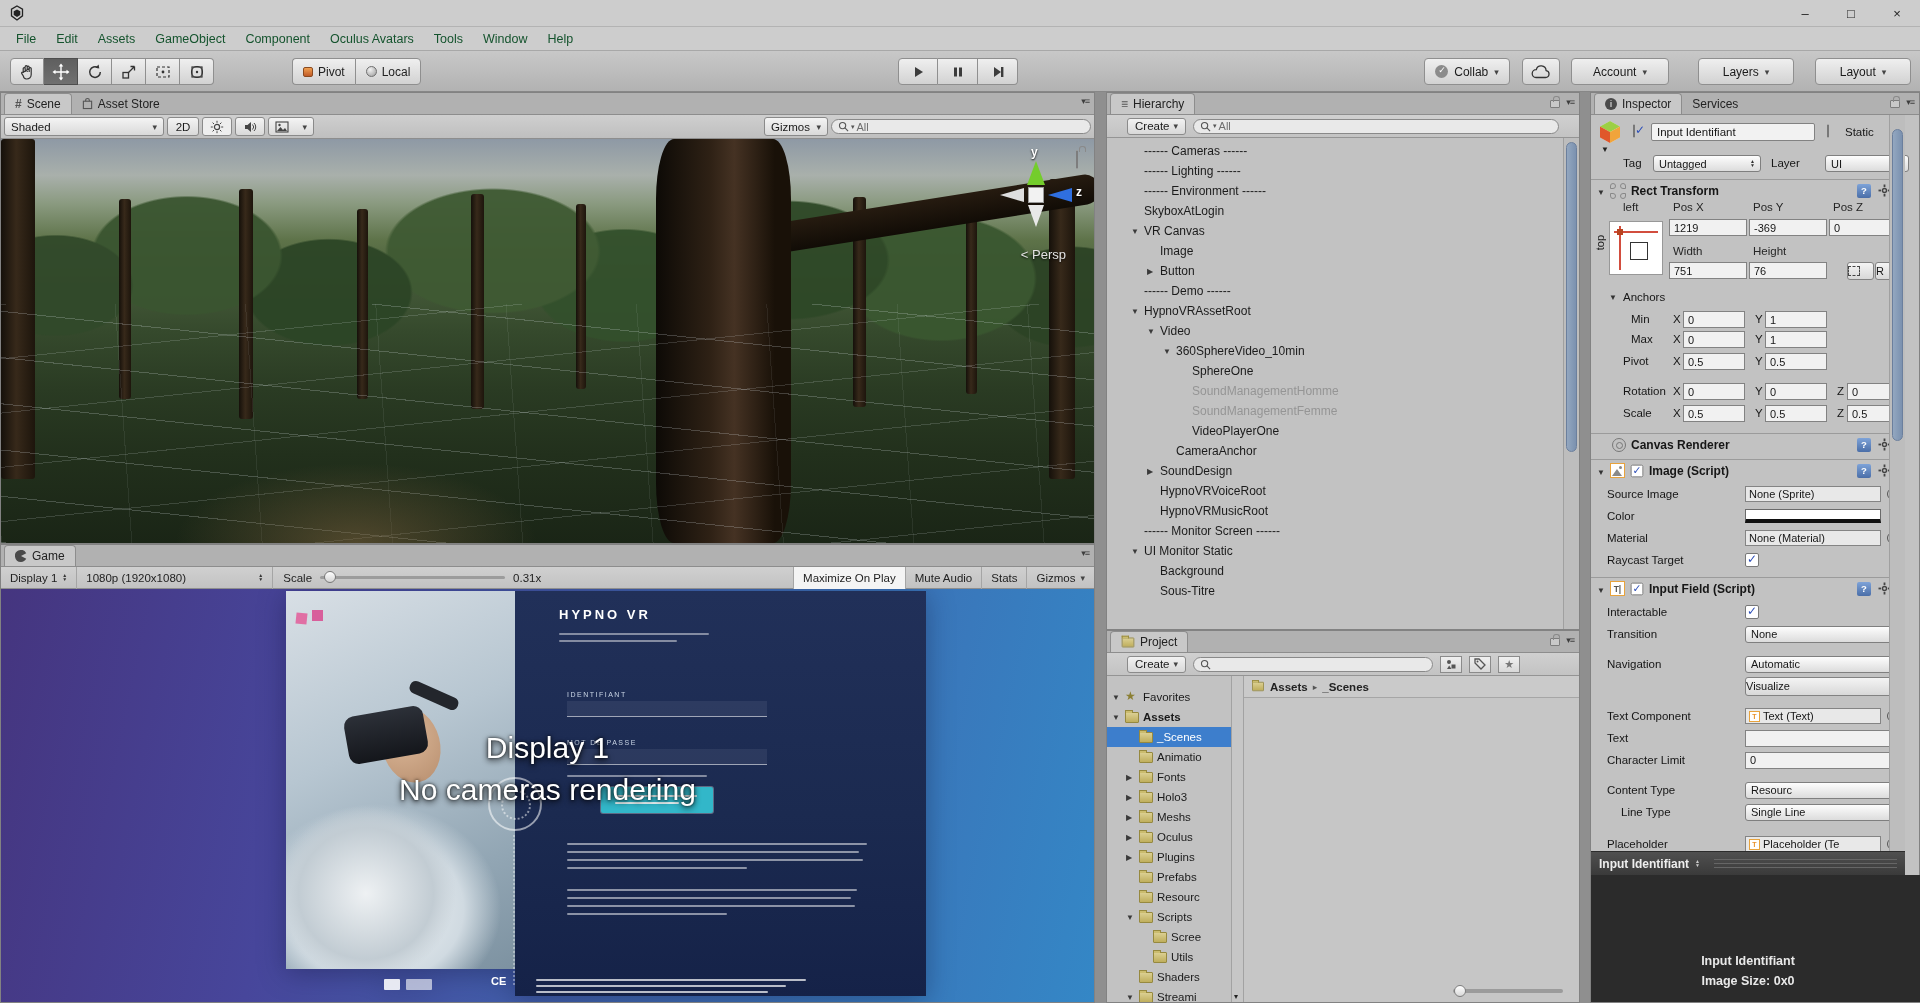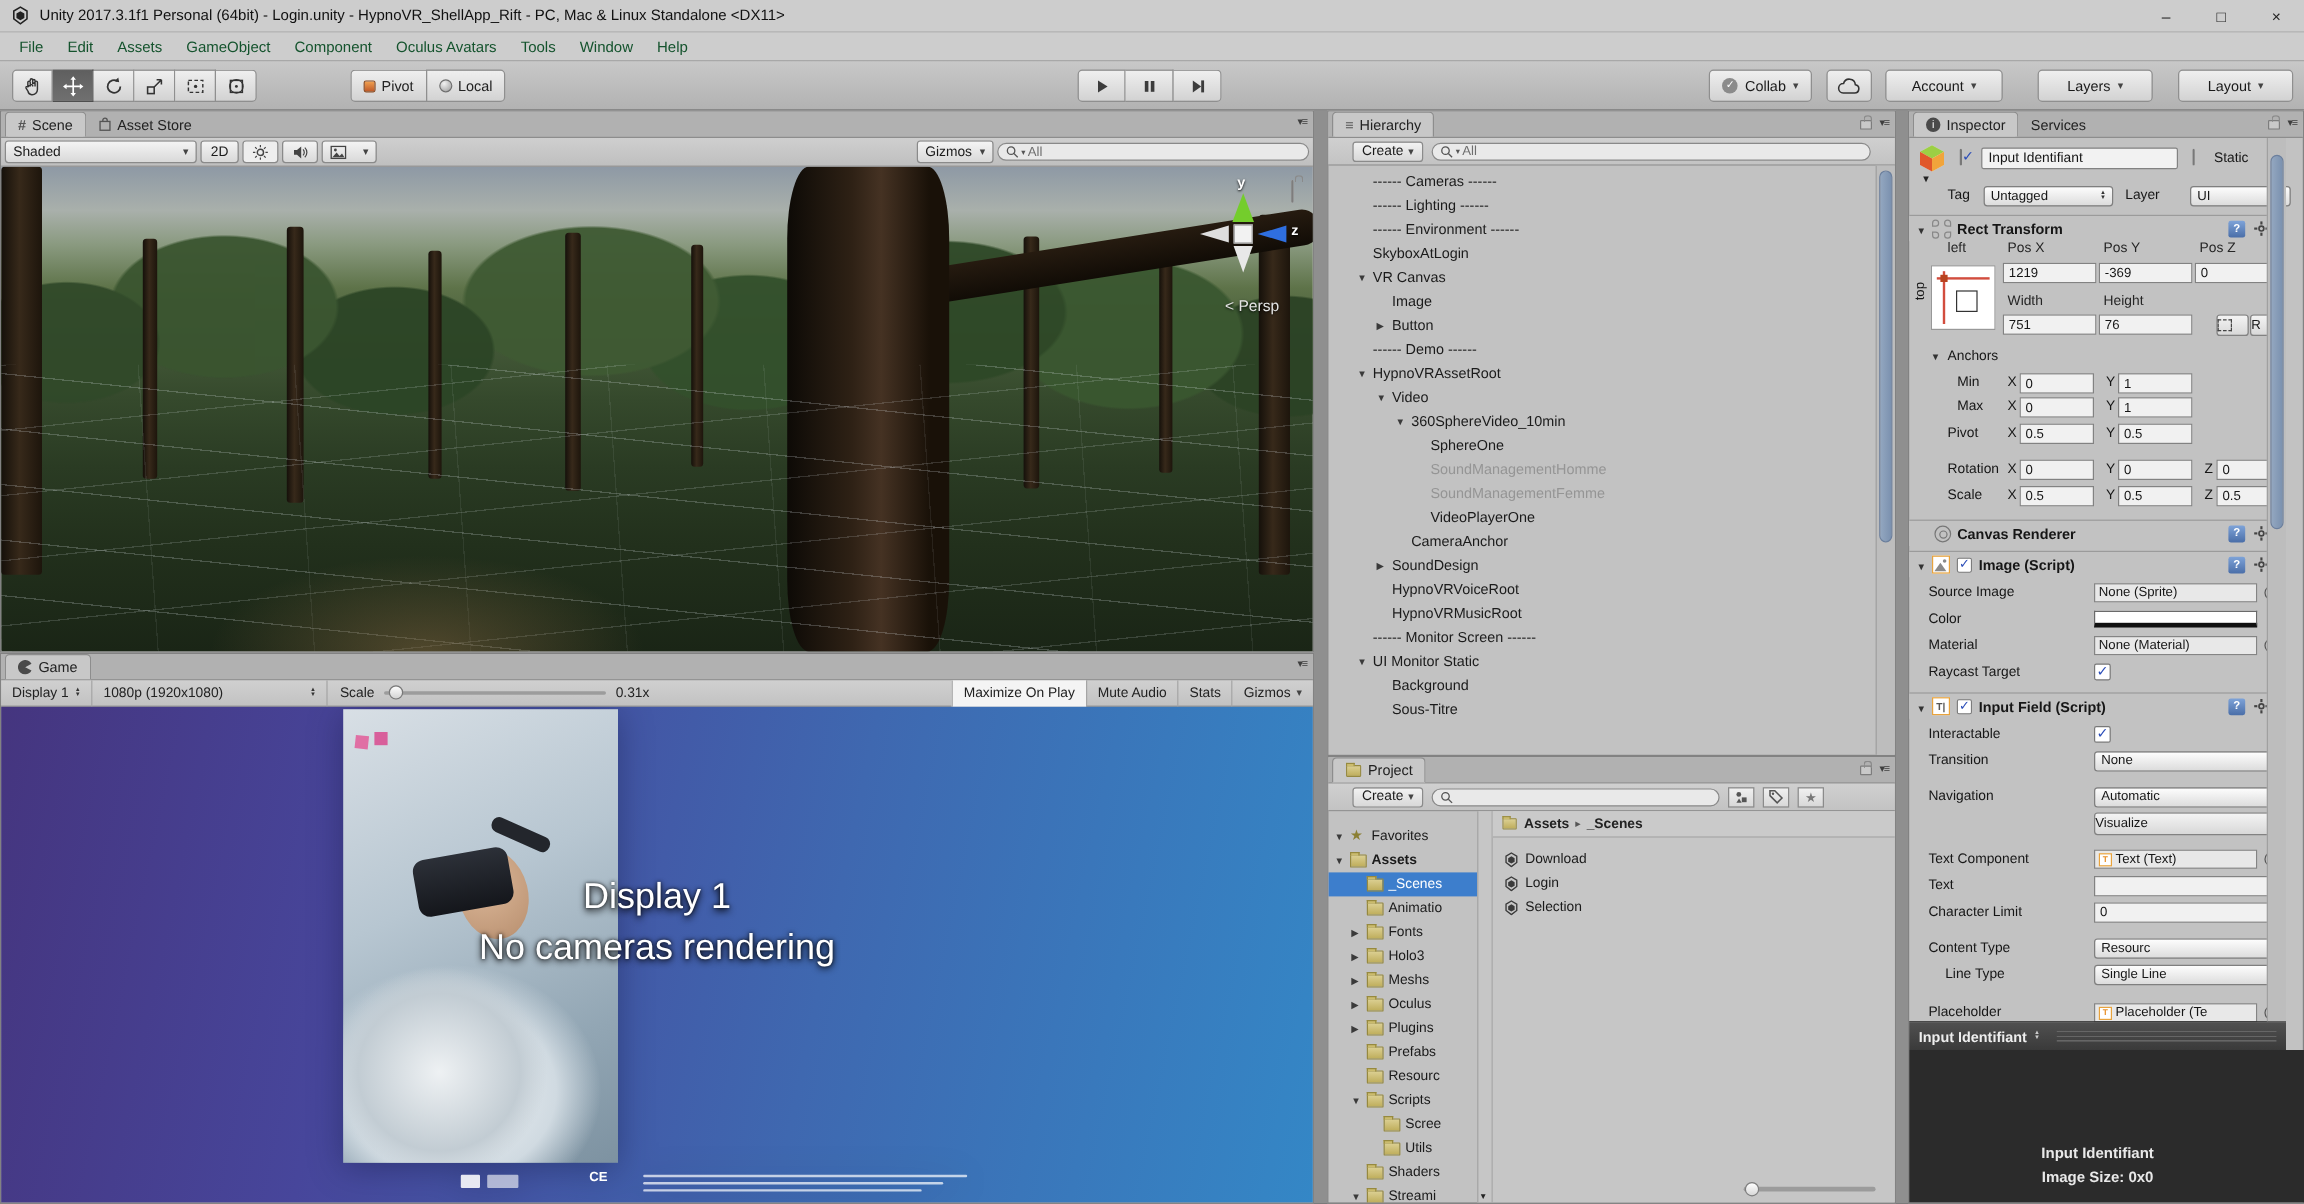--- a/index.html
+++ b/index.html
@@ -185,21 +185,20 @@
 
 <div class="app">
 
   <div class="titlebar">
     <span class="ulogo">
       <svg width="16" height="16" viewBox="0 0 16 16">
           <path d="M8 1l5.5 3.2v6.6L8 14.9 2.5 10.8V4.2z" fill="none" stroke="#222" stroke-width="1.3"></path>
           <path d="M8 4.4l3.3 1.9v3.7L8 11.9 4.7 10V6.3z" fill="#222"></path>
         </svg>
     </span>
-    <span>Unity 2017.3.1f1 Personal (64bit) - Login.unity - HypnoVR_ShellApp_Rift - PC, Mac &amp; Linux Standalone &lt;DX11&gt;</span>
     <div class="win-controls">
       <span class="win-btn">–</span>
       <span class="win-btn">□</span>
       <span class="win-btn">×</span>
     </div>
   </div>
 
   <div class="menubar">
 
       <span class="menu-item">File</span>
@@ -443,20 +442,44 @@
       <div class="card">
         <div class="photo">
           <i class="note" style="left:10px;top:22px;background:#e06fa4;transform:rotate(6deg)"></i>
           <i class="note" style="left:26px;top:19px;background:#d85f9b"></i>
           <i class="blanket"></i>
           <i class="shoulder"></i>
           <i class="pface"></i>
           <i class="headset"></i>
           <i class="strap"></i>
         </div>
+        <div class="lpanel">
+          <div class="brand">HYPNO VR</div>
+          <i class="sk" style="left:44px;top:42px;width:150px;background:rgba(255,255,255,.45)"></i>
+          <i class="sk" style="left:44px;top:49px;width:118px;background:rgba(255,255,255,.45)"></i>
+          <div class="flabel" style="left:52px;top:100px">IDENTIFIANT</div>
+          <i class="fbox" style="left:52px;top:110px;width:200px"></i>
+          <div class="flabel" style="left:52px;top:148px">MOT DE PASSE</div>
+          <i class="fbox" style="left:52px;top:158px;width:200px"></i>
+          <i class="sk" style="left:52px;top:184px;width:140px;height:2px;background:rgba(255,255,255,.45)"></i>
+          <div class="cyanbtn">
+              <i style="top:8px;width:82px"></i>
+              <i style="top:15px;width:64px"></i>
+            </div>
+          <i class="sk" style="left:52px;top:252px;width:300px"></i>
+          <i class="sk" style="left:52px;top:260px;width:292px"></i>
+          <i class="sk" style="left:52px;top:268px;width:296px"></i>
+          <i class="sk" style="left:52px;top:276px;width:180px"></i>
+          <i class="sk" style="left:52px;top:298px;width:290px"></i>
+          <i class="sk" style="left:52px;top:306px;width:284px"></i>
+          <i class="sk" style="left:52px;top:314px;width:288px"></i>
+          <i class="sk" style="left:52px;top:322px;width:160px"></i>
+          <i class="wm"></i>
+          <i class="wline"></i>
+        </div>
         <i class="clogo" style="left:98px;top:388px;width:16px;height:11px"></i>
         <i class="clogo" style="left:120px;top:388px;width:26px;height:11px;background:rgba(255,255,255,.6)"></i>
         <span class="ce">CE</span>
         <i class="sk" style="left:250px;top:388px;width:270px;background:rgba(255,255,255,.7)"></i>
         <i class="sk" style="left:250px;top:394px;width:250px;background:rgba(255,255,255,.7)"></i>
         <i class="sk" style="left:250px;top:400px;width:232px;background:rgba(255,255,255,.7)"></i>
       </div>
       <div class="gv-overlay">
         <div>Display 1</div>
         <div>No cameras rendering</div>
@@ -751,46 +774,20 @@
     <div class="ptree-lane">
       <span class="down">▾</span>
     </div>
     <div class="pfiles">
       <div class="breadcrumb">
         <span class="ficon" style="transform:scale(.85)"></span>
         <span>Assets</span>
         <span class="bc-sep">▸</span>
         <span>_Scenes</span>
       </div>
-      <div style="padding-top:8px">
-
-          <div class="frow">
-            <svg width="13" height="13" viewBox="0 0 16 16">
-              <path d="M8 1l5.5 3.2v6.6L8 14.9 2.5 10.8V4.2z" fill="none" stroke="#3a3a3a" stroke-width="1.4"></path>
-              <path d="M8 4.4l3.3 1.9v3.7L8 11.9 4.7 10V6.3z" fill="#3a3a3a"></path>
-            </svg>
-            <span>Download</span>
-          </div>
-
-          <div class="frow">
-            <svg width="13" height="13" viewBox="0 0 16 16">
-              <path d="M8 1l5.5 3.2v6.6L8 14.9 2.5 10.8V4.2z" fill="none" stroke="#3a3a3a" stroke-width="1.4"></path>
-              <path d="M8 4.4l3.3 1.9v3.7L8 11.9 4.7 10V6.3z" fill="#3a3a3a"></path>
-            </svg>
-            <span>Login</span>
-          </div>
-
-          <div class="frow">
-            <svg width="13" height="13" viewBox="0 0 16 16">
-              <path d="M8 1l5.5 3.2v6.6L8 14.9 2.5 10.8V4.2z" fill="none" stroke="#3a3a3a" stroke-width="1.4"></path>
-              <path d="M8 4.4l3.3 1.9v3.7L8 11.9 4.7 10V6.3z" fill="#3a3a3a"></path>
-            </svg>
-            <span>Selection</span>
-          </div>
-        </div>
       <div class="zoom-slider">
           <i class="zknob"></i>
         </div>
     </div>
   </div>
 
   <div class="panel" style="left:1590px;top:92px;width:330px;height:911px">
     <div class="tabstrip">
       <span class="tab active">
         <span style="width:12px;height:12px;border-radius:50%;background:#4a4a4a;color:#fff;font-size:9px;display:flex;align-items:center;justify-content:center">i</span>

